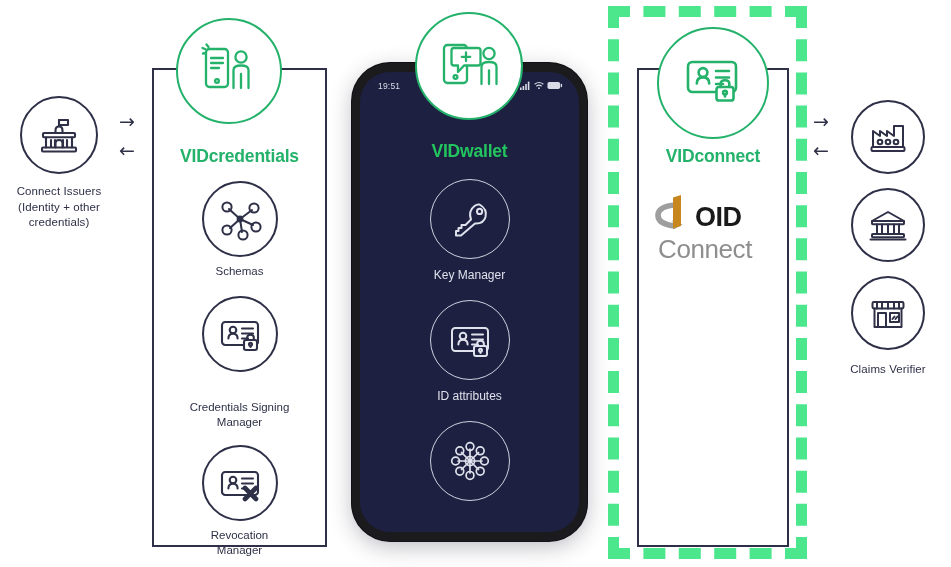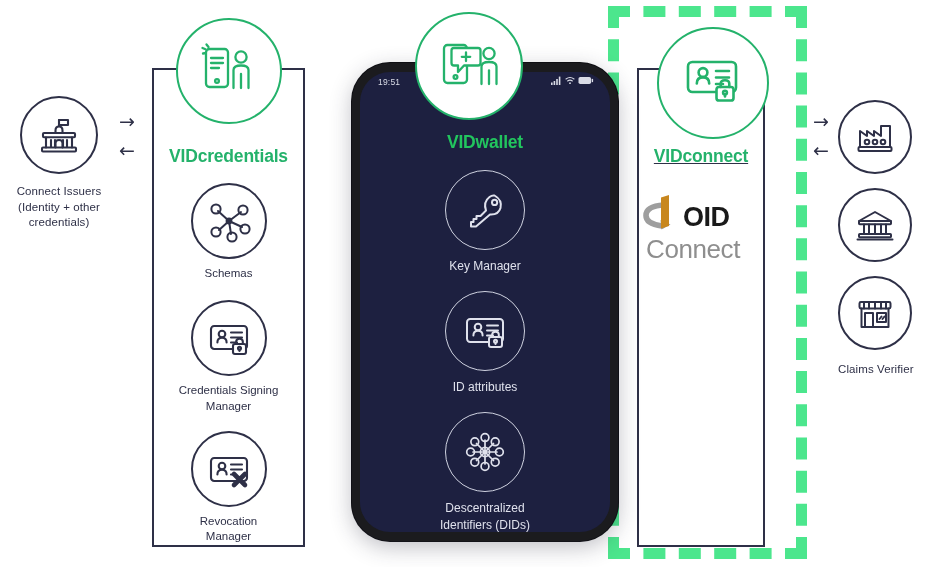--- a/index.html
+++ b/index.html
@@ -61,22 +61,22 @@
 
   
   .module-box {
     position: absolute;
     border: 2px solid #2e3047;
     background: #ffffff;
     display: flex;
     flex-direction: column;
     align-items: center;
   }
-  #vidcredentials-box { left: 152px; top: 68px; width: 153px; height: 479px; justify-content: space-between; }
-  #vidconnect-box     { left: 637px; top: 68px; width: 128px; height: 479px; text-decoration: underline; }
+  #vidcredentials-box { left: 152px; top: 68px; width: 175px; height: 479px; }
+  #vidconnect-box     { left: 637px; top: 68px; width: 152px; height: 479px; }
 
   .module-title {
     color: #24B26B;
     font-weight: bold;
     font-size: 17.5px;
     letter-spacing: -.2px;
     text-align: center;
   }
   #vidcredentials-box .module-title { margin-top: 76px; }
   #vidconnect-box .module-title     { margin-top: 76px; }
@@ -105,28 +105,28 @@
   }
   .feature .circ { width: 76px; height: 76px; }
   .feature-label {
     margin-top: 7px;
     font-size: 11.5px;
     line-height: 1.35;
     text-align: center;
     color: #2e3047;
   }
   #feat-schemas      { margin-top: 14px; }
-  #feat-signing      { margin-top: 16px; }
+  #feat-signing      { margin-top: 16px; gap: 21px; }
   #feat-revocation   { margin-top: 14px; }
 
   
   #phone {
     position: absolute;
     left: 352px; top: 63px;
-    width: 266px; height: 478px;
+    width: 235px; height: 478px;
     background: #1b1b1e;
     border-radius: 38px;
     box-shadow: 0 6px 22px rgba(40,40,60,.30), 0 0 0 1px #0e0e11;
     padding: 9px 8px;
     z-index: 3;
   }
   #phone-screen {
     position: relative;
     width: 100%; height: 100%;
     background: #1d2040;
@@ -196,21 +196,21 @@
   #logo-openid { margin-top: 66px; }
   #logo-oidconnect { margin-top: 28px; }
 
   
   #claims-verifier {
     position: absolute;
     left: 838px; top: 100px;
     width: 100px;
     display: flex;
     flex-direction: column;
-    align-items: flex-start;
+    align-items: center;
     text-align: center;
   }
   #claims-verifier .circ { width: 74px; height: 74px; }
   .verifier-gap { height: 14px; }
   #claims-verifier .actor-label { margin-top: 12px; }
 </style>
 </head>
 <body>
 
 <div class="stage">
@@ -382,24 +382,20 @@
             <circle cx="29" cy="14.6" r="3.9"></circle>
             <circle cx="39.2" cy="18.8" r="3.9"></circle>
             <circle cx="43.4" cy="29" r="3.9"></circle>
             <circle cx="39.2" cy="39.2" r="3.9"></circle>
             <circle cx="29" cy="43.4" r="3.9"></circle>
             <circle cx="18.8" cy="39.2" r="3.9"></circle>
             <circle cx="14.6" cy="29" r="3.9"></circle>
             <circle cx="18.8" cy="18.8" r="3.9"></circle>
           </svg>
         </div>
-        <div class="wallet-label">
-          <div>Descentralized</div>
-          <div>Identifiers (DIDs)</div>
-        </div>
       </div>
     </div>
   </div>
 
   <div class="badge-circle" id="badge-vidwallet">
     <span>
       <svg width="78" height="78" viewBox="0 0 78 78" fill="none" stroke="#24B26B" stroke-width="2.3" stroke-linecap="round" stroke-linejoin="round">
         <rect x="14" y="20" width="23" height="38" rx="3.4"></rect>
         <circle cx="25.5" cy="52" r="1.9"></circle>
         <path d="M24 23 L48 23 Q50.5 23 50.5 25.5 L50.5 38 Q50.5 40.5 48 40.5 L34 40.5 L28 47 L28 40.5 L24 40.5 Q21.5 40.5 21.5 38 L21.5 25.5 Q21.5 23 24 23 Z" fill="#ffffff"></path>

